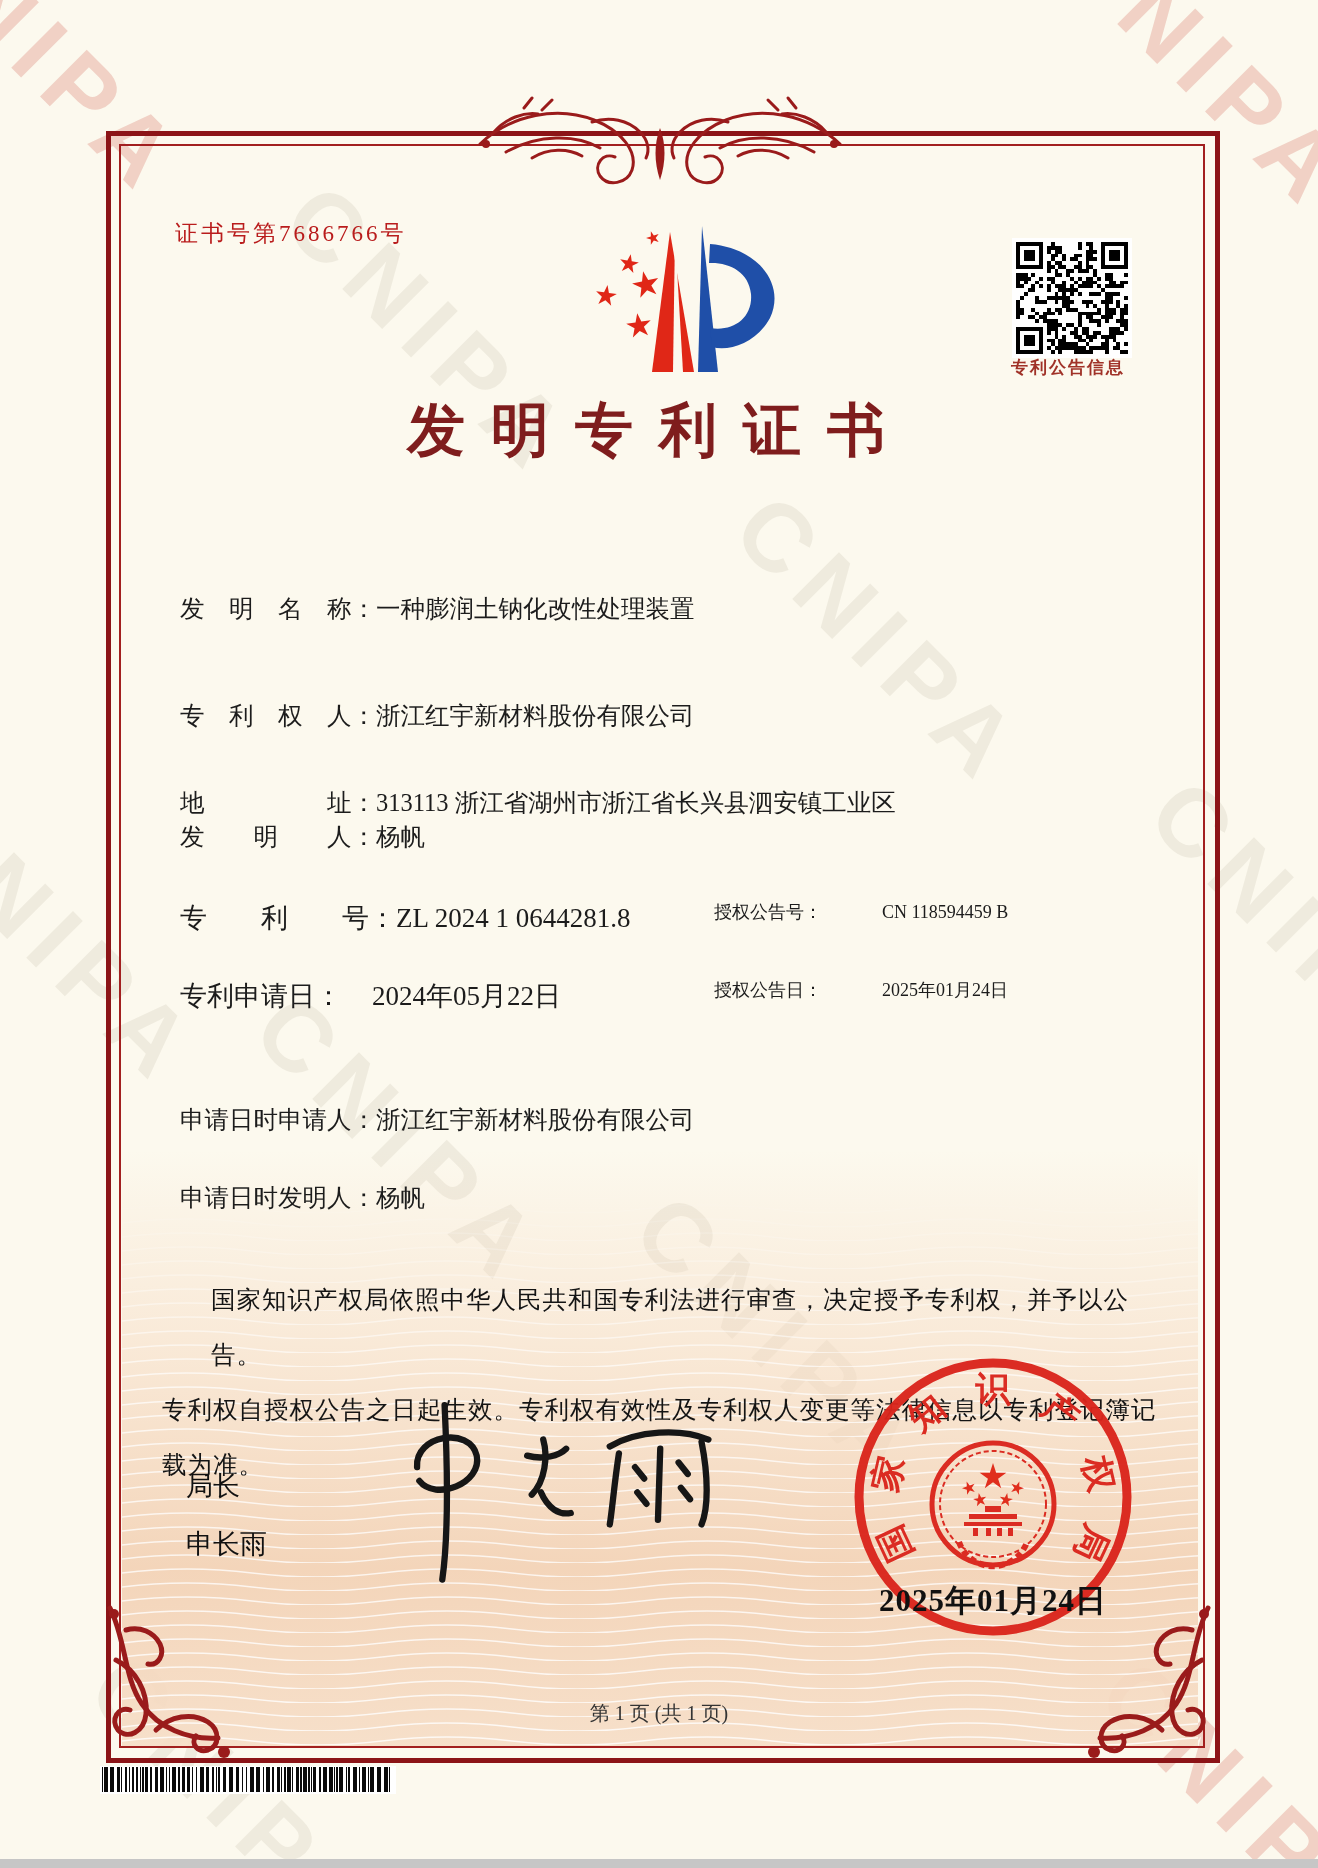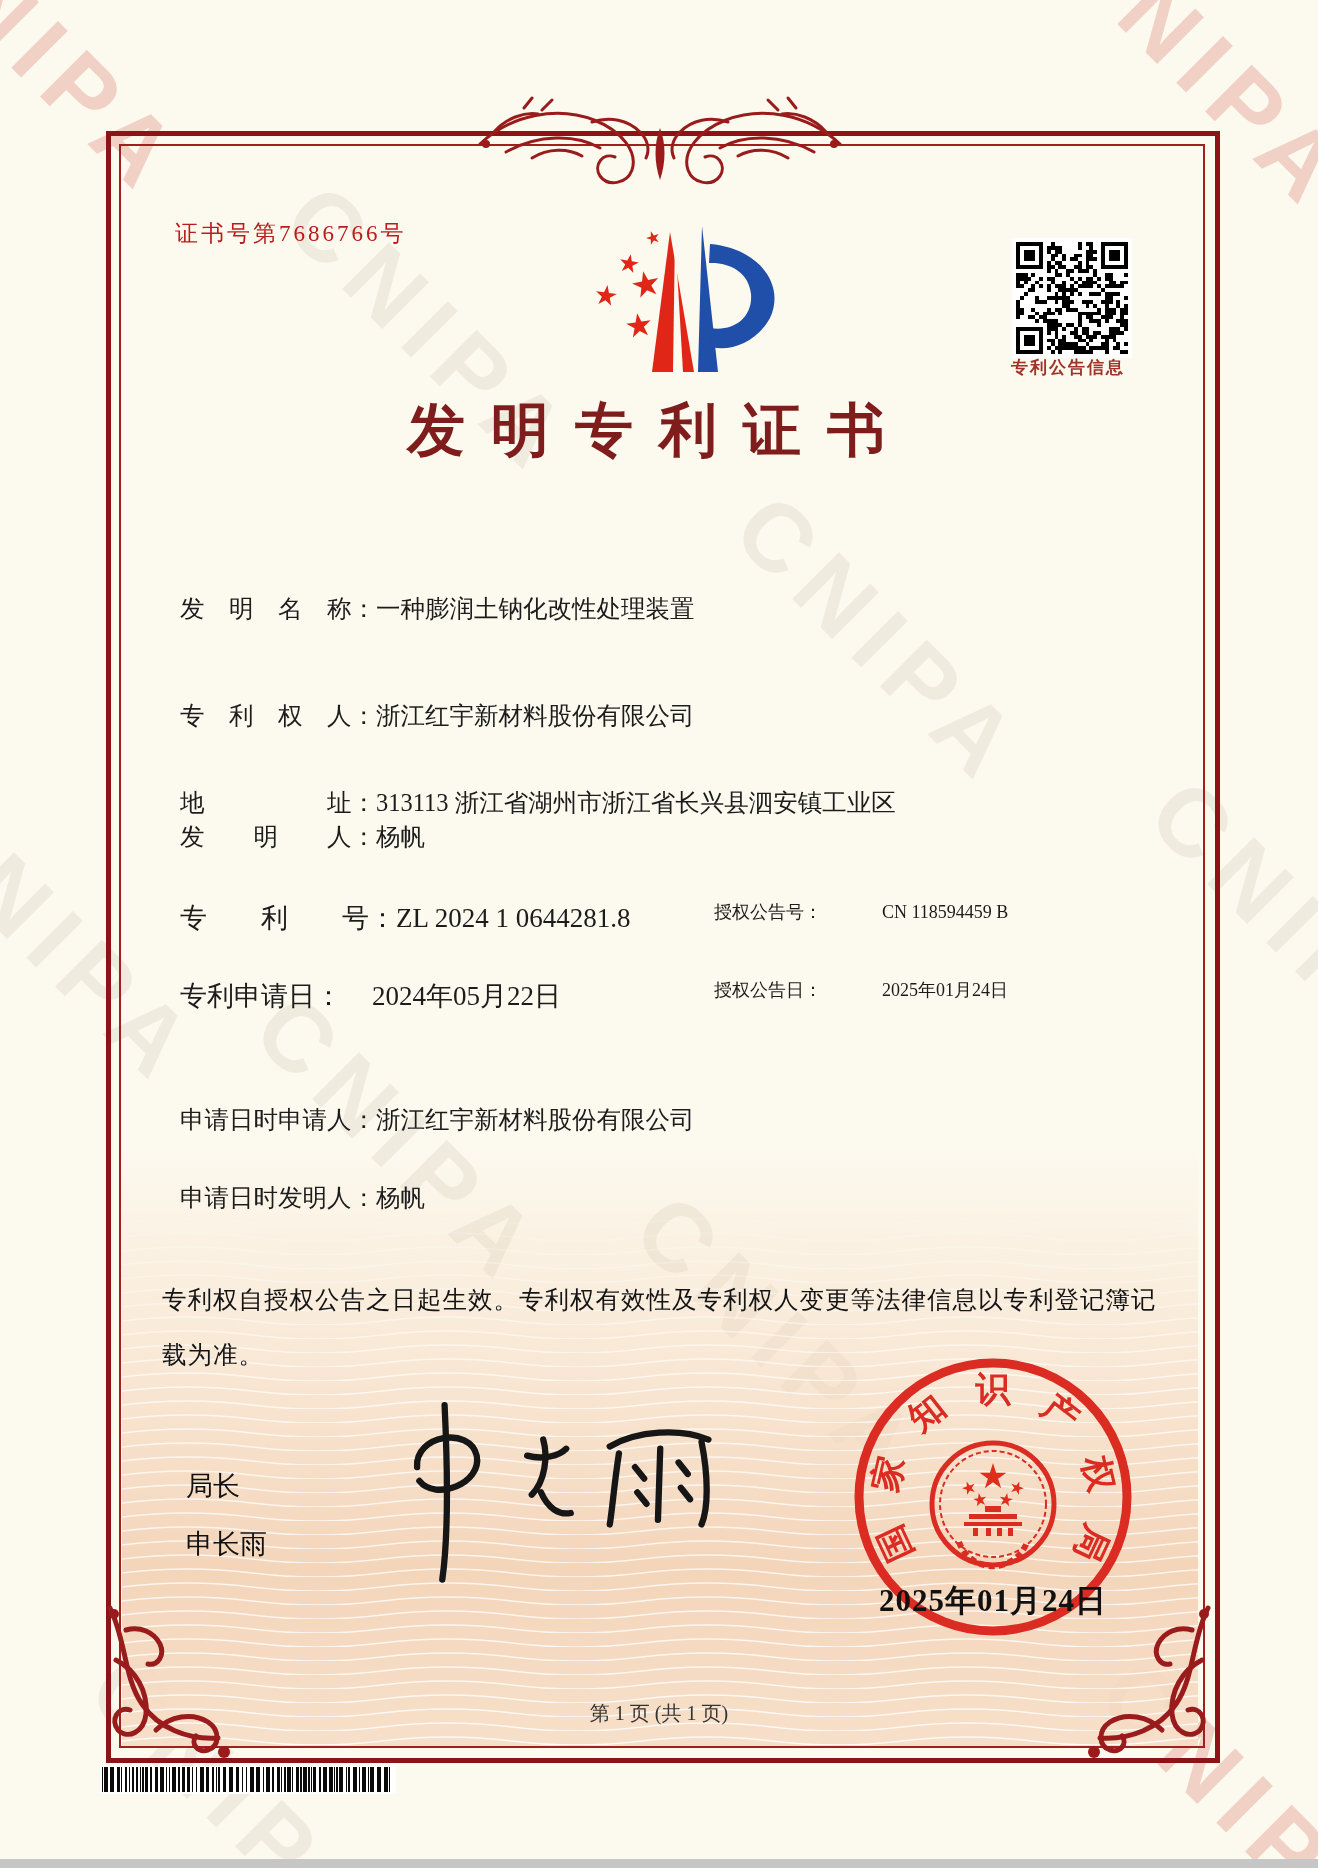--- a/index.html
+++ b/index.html
@@ -505,20 +505,21 @@
 </div>
 
 <div class="abs row" style="top:1059px">
   <span class="lbl">申请日时申请人：</span><span>浙江红宇新材料股份有限公司</span>
 </div>
 <div class="abs row" style="top:1137px">
   <span class="lbl">申请日时发明人：</span><span>杨帆</span>
 </div>
 
 <div class="abs statement">
+  <div class="ln1">国家知识产权局依照中华人民共和国专利法进行审查，决定授予专利权，并予以公告。</div>
   <div>专利权自授权公告之日起生效。专利权有效性及专利权人变更等法律信息以专利登记簿记载为准。</div>
 </div>
 
 <div class="abs off" style="top:1468px">局长</div>
 <div class="abs off" style="top:1526px">申长雨</div>
 
 <svg class="abs sig" width="350" height="195" viewBox="0 0 300 170">
   <g fill="none" stroke="#161616" stroke-width="5.5" stroke-linecap="round">
     <path d="M28,62 C26,34 74,26 80,52 C85,76 44,92 30,74"></path>
     <path d="M52,8 C54,50 56,118 50,160"></path>

